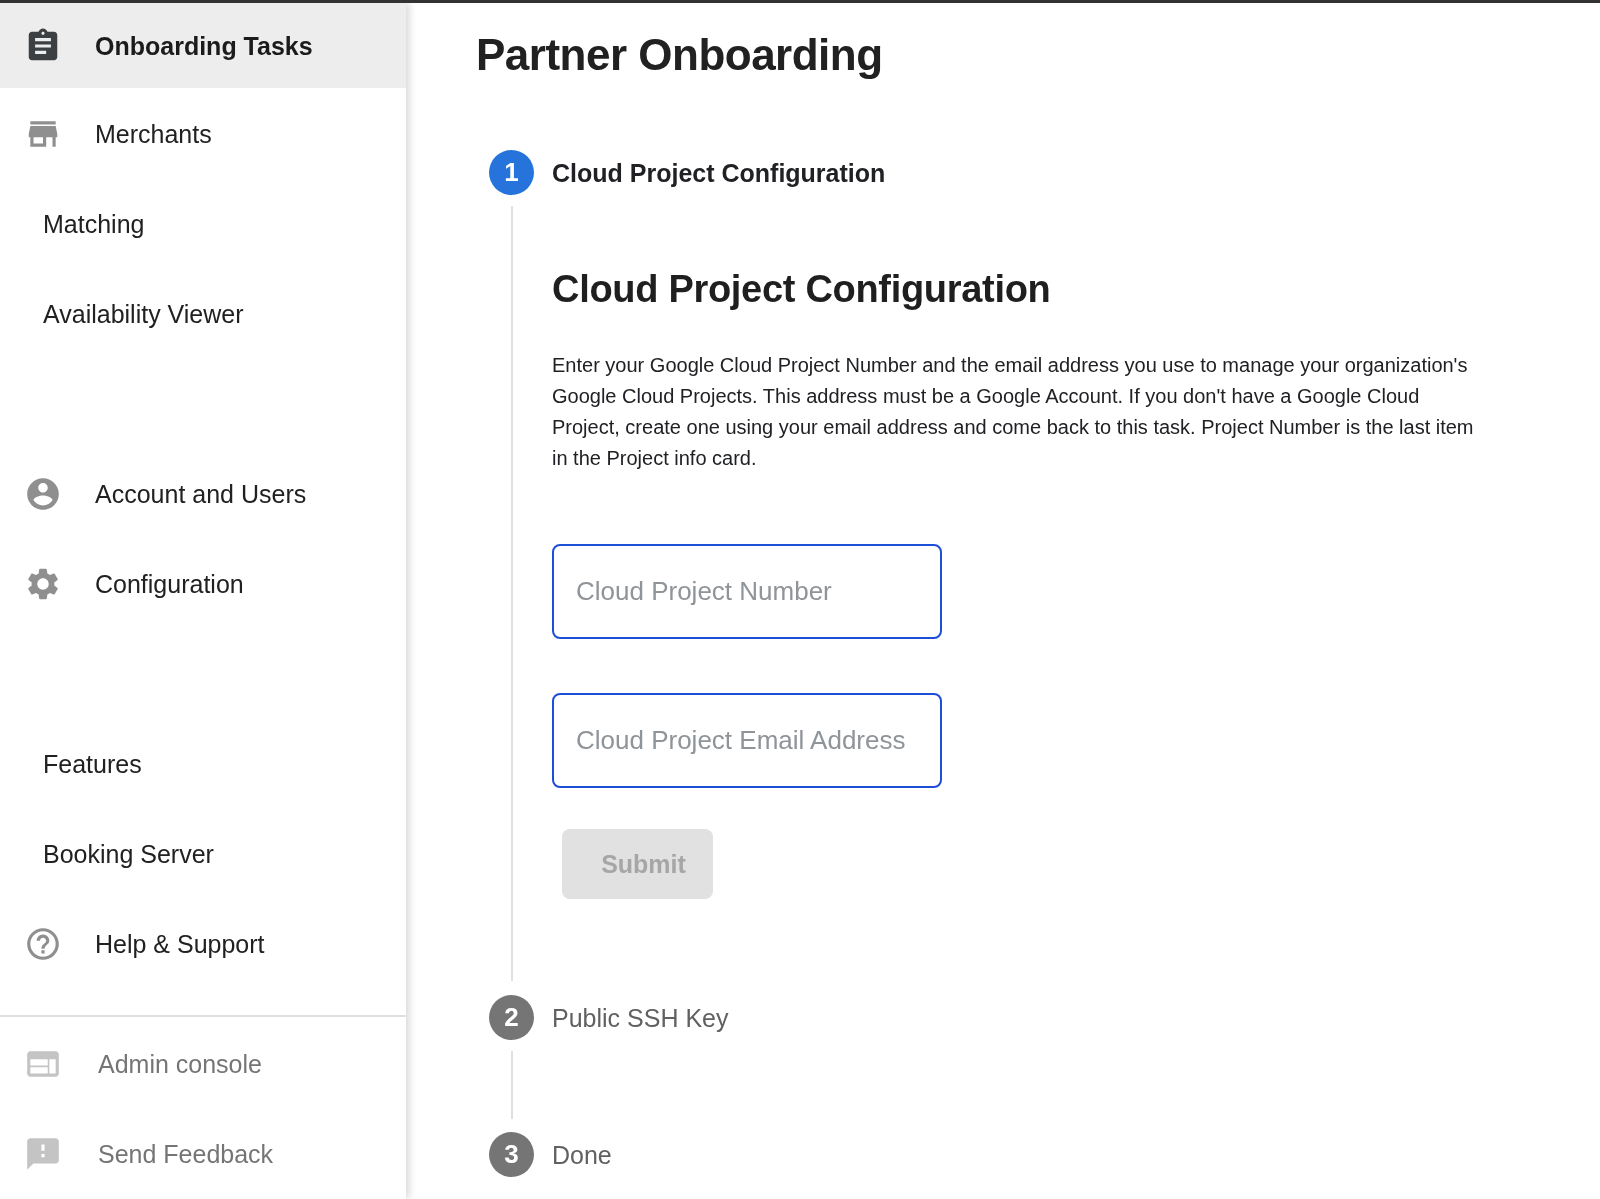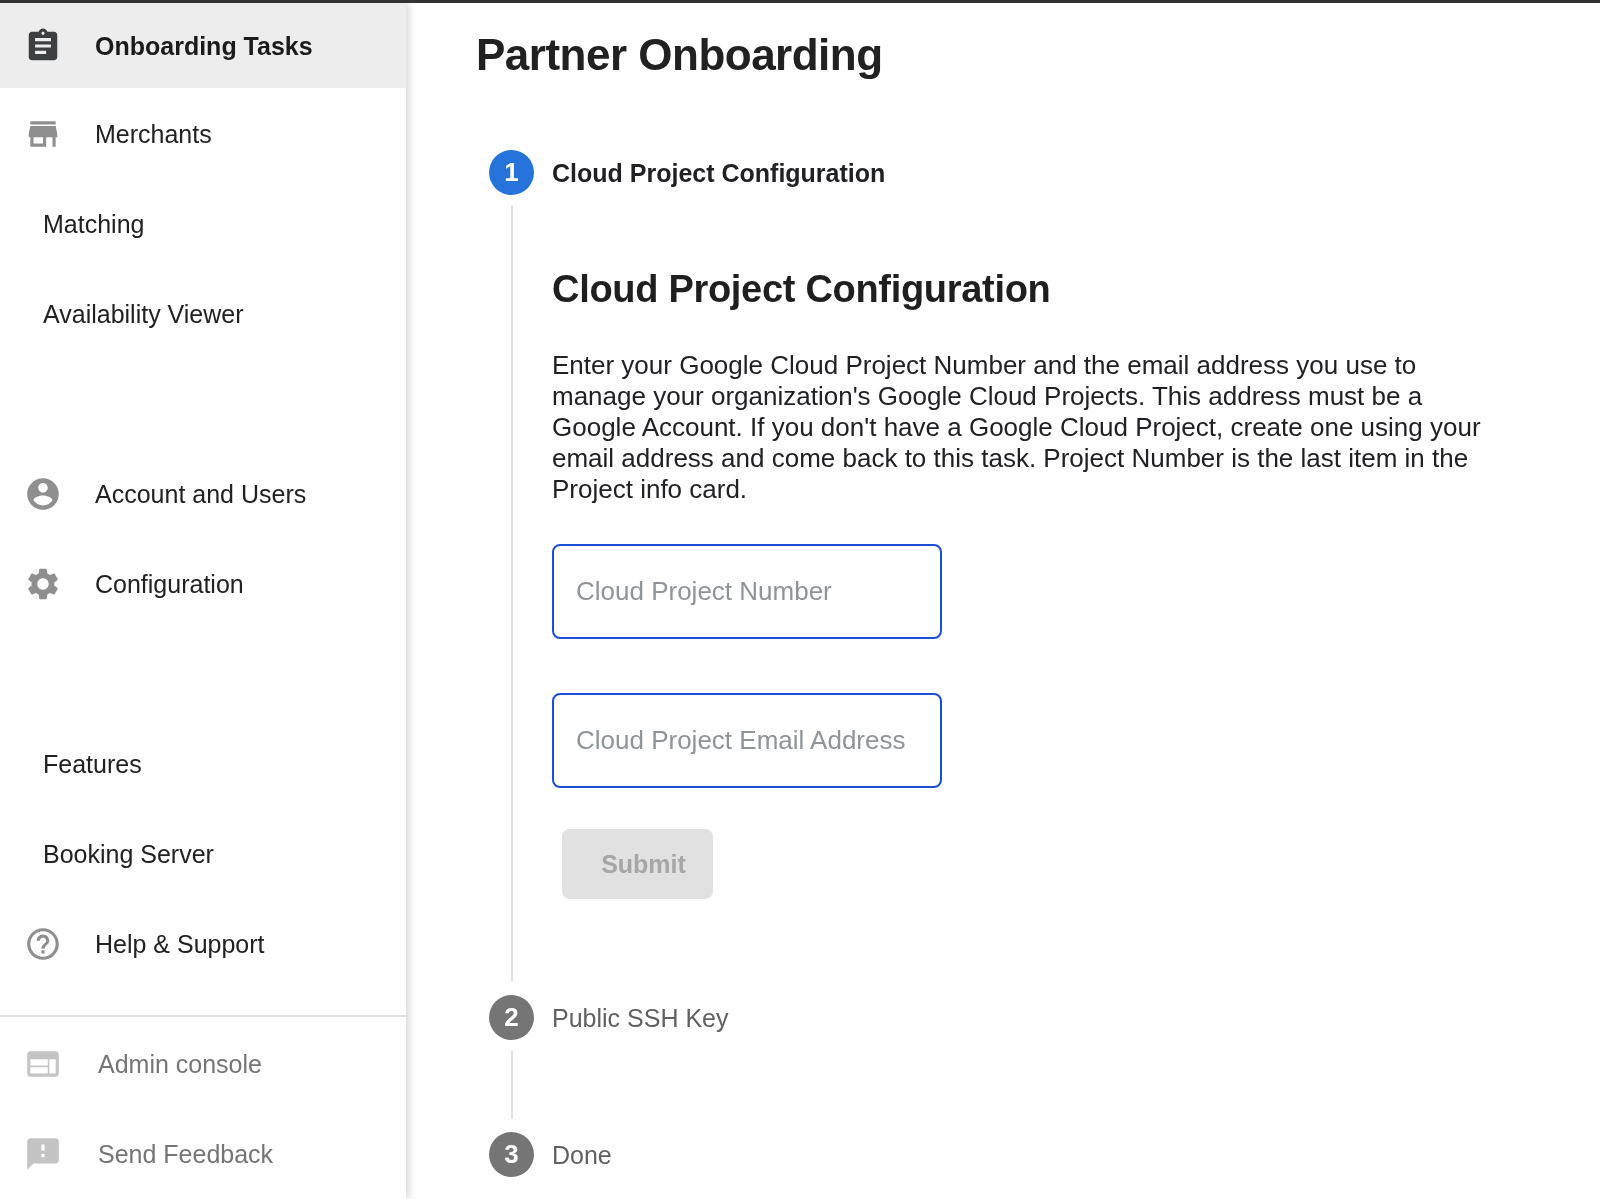--- a/index.html
+++ b/index.html
@@ -82,21 +82,21 @@
   .step-label.active  { font-weight: bold; color: #202124; }
   .step-label.pending { color: #616161; }
   
   .step-heading {
     position: absolute; left: 146px; top: 262px;
     font-size: 38px; line-height: 48px; font-weight: bold; color: #1f1f1f;
     letter-spacing: -0.3px; white-space: nowrap;
   }
   .step-desc {
     position: absolute; left: 146px; top: 347px; width: 940px;
-    font-size: 26px; line-height: 31px; color: #202124;
+    font-size: 20px; line-height: 31px; color: #202124;
   }
   .text-field {
     position: absolute; left: 146px; width: 390px; height: 95px;
     border: 2px solid #1d4ed8; border-radius: 8px;
     padding: 0 22px; outline: none;
     font-family: "Liberation Sans", "DejaVu Sans", sans-serif;
     font-size: 26px; color: #202124; background: #ffffff;
   }
   .text-field::placeholder { color: #8f9499; opacity: 1; }
   .text-field.f1 { top: 541px; }

